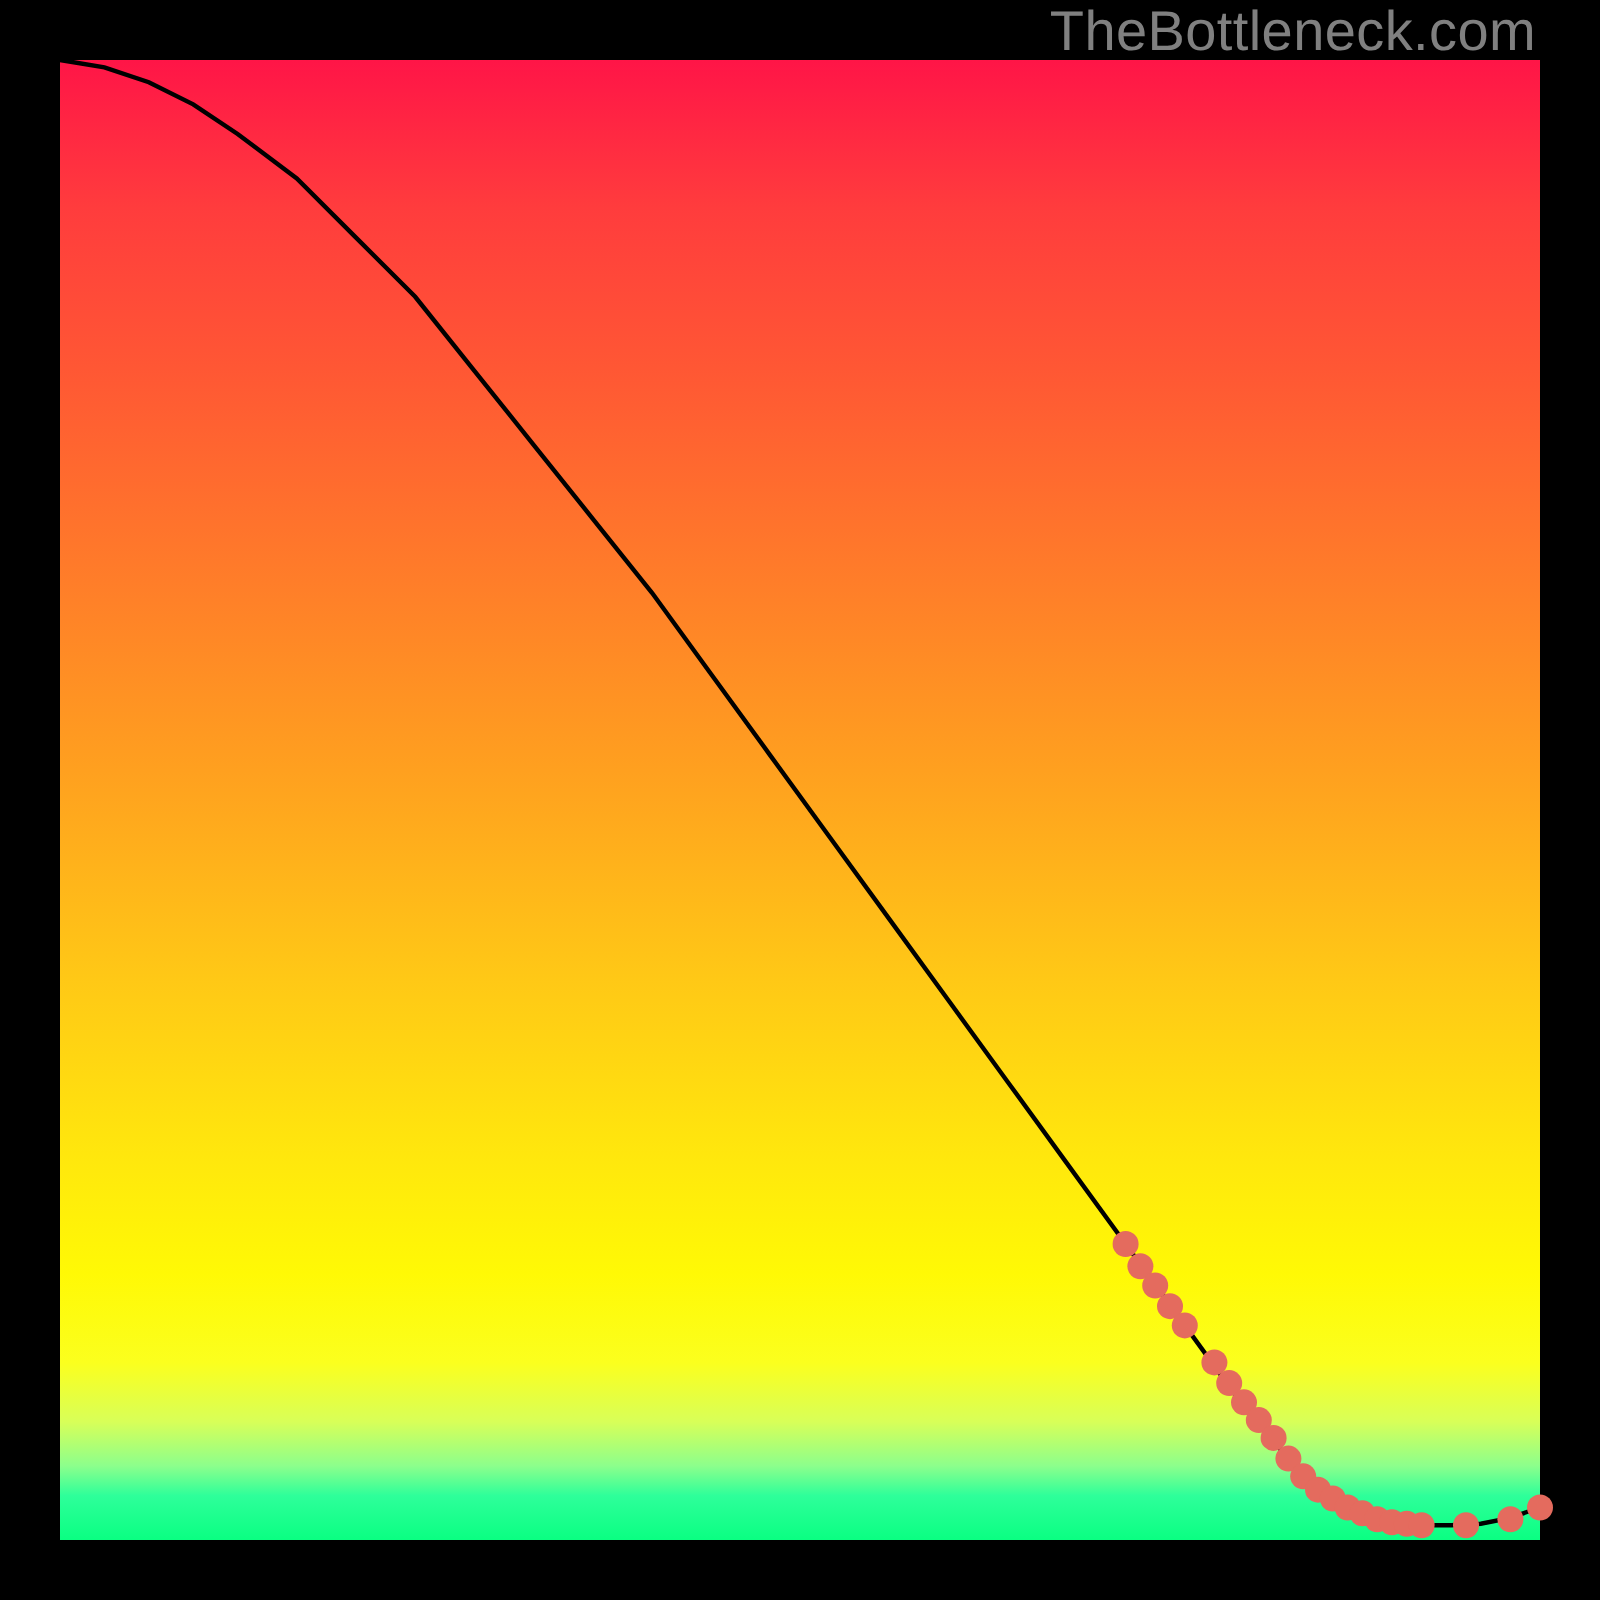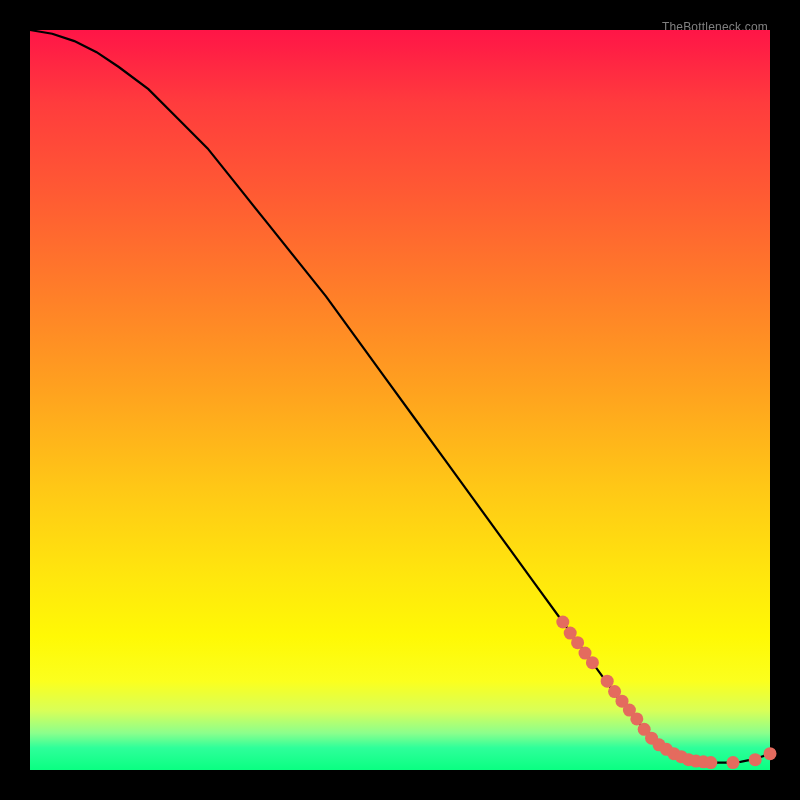--- a/index.html
+++ b/index.html
@@ -36,24 +36,24 @@
       #fff905 82%,
       #fbff1e 88%,
       #d8ff58 92%,
       #8cff8c 95%,
       #2eff9a 97%,
       #0aff82 100%
     );
   }
   .watermark {
     position: absolute;
-    top: 20px;
+    top: 0;
     right: 32px;
     color: #808080;
-    font-size: 12px;
+    font-size: 28px;
     font-weight: 500;
     letter-spacing: 0.2px;
     user-select: none;
   }
   svg.curve-layer {
     position: absolute;
     left: 0;
     top: 0;
     width: 740px;
     height: 740px;

